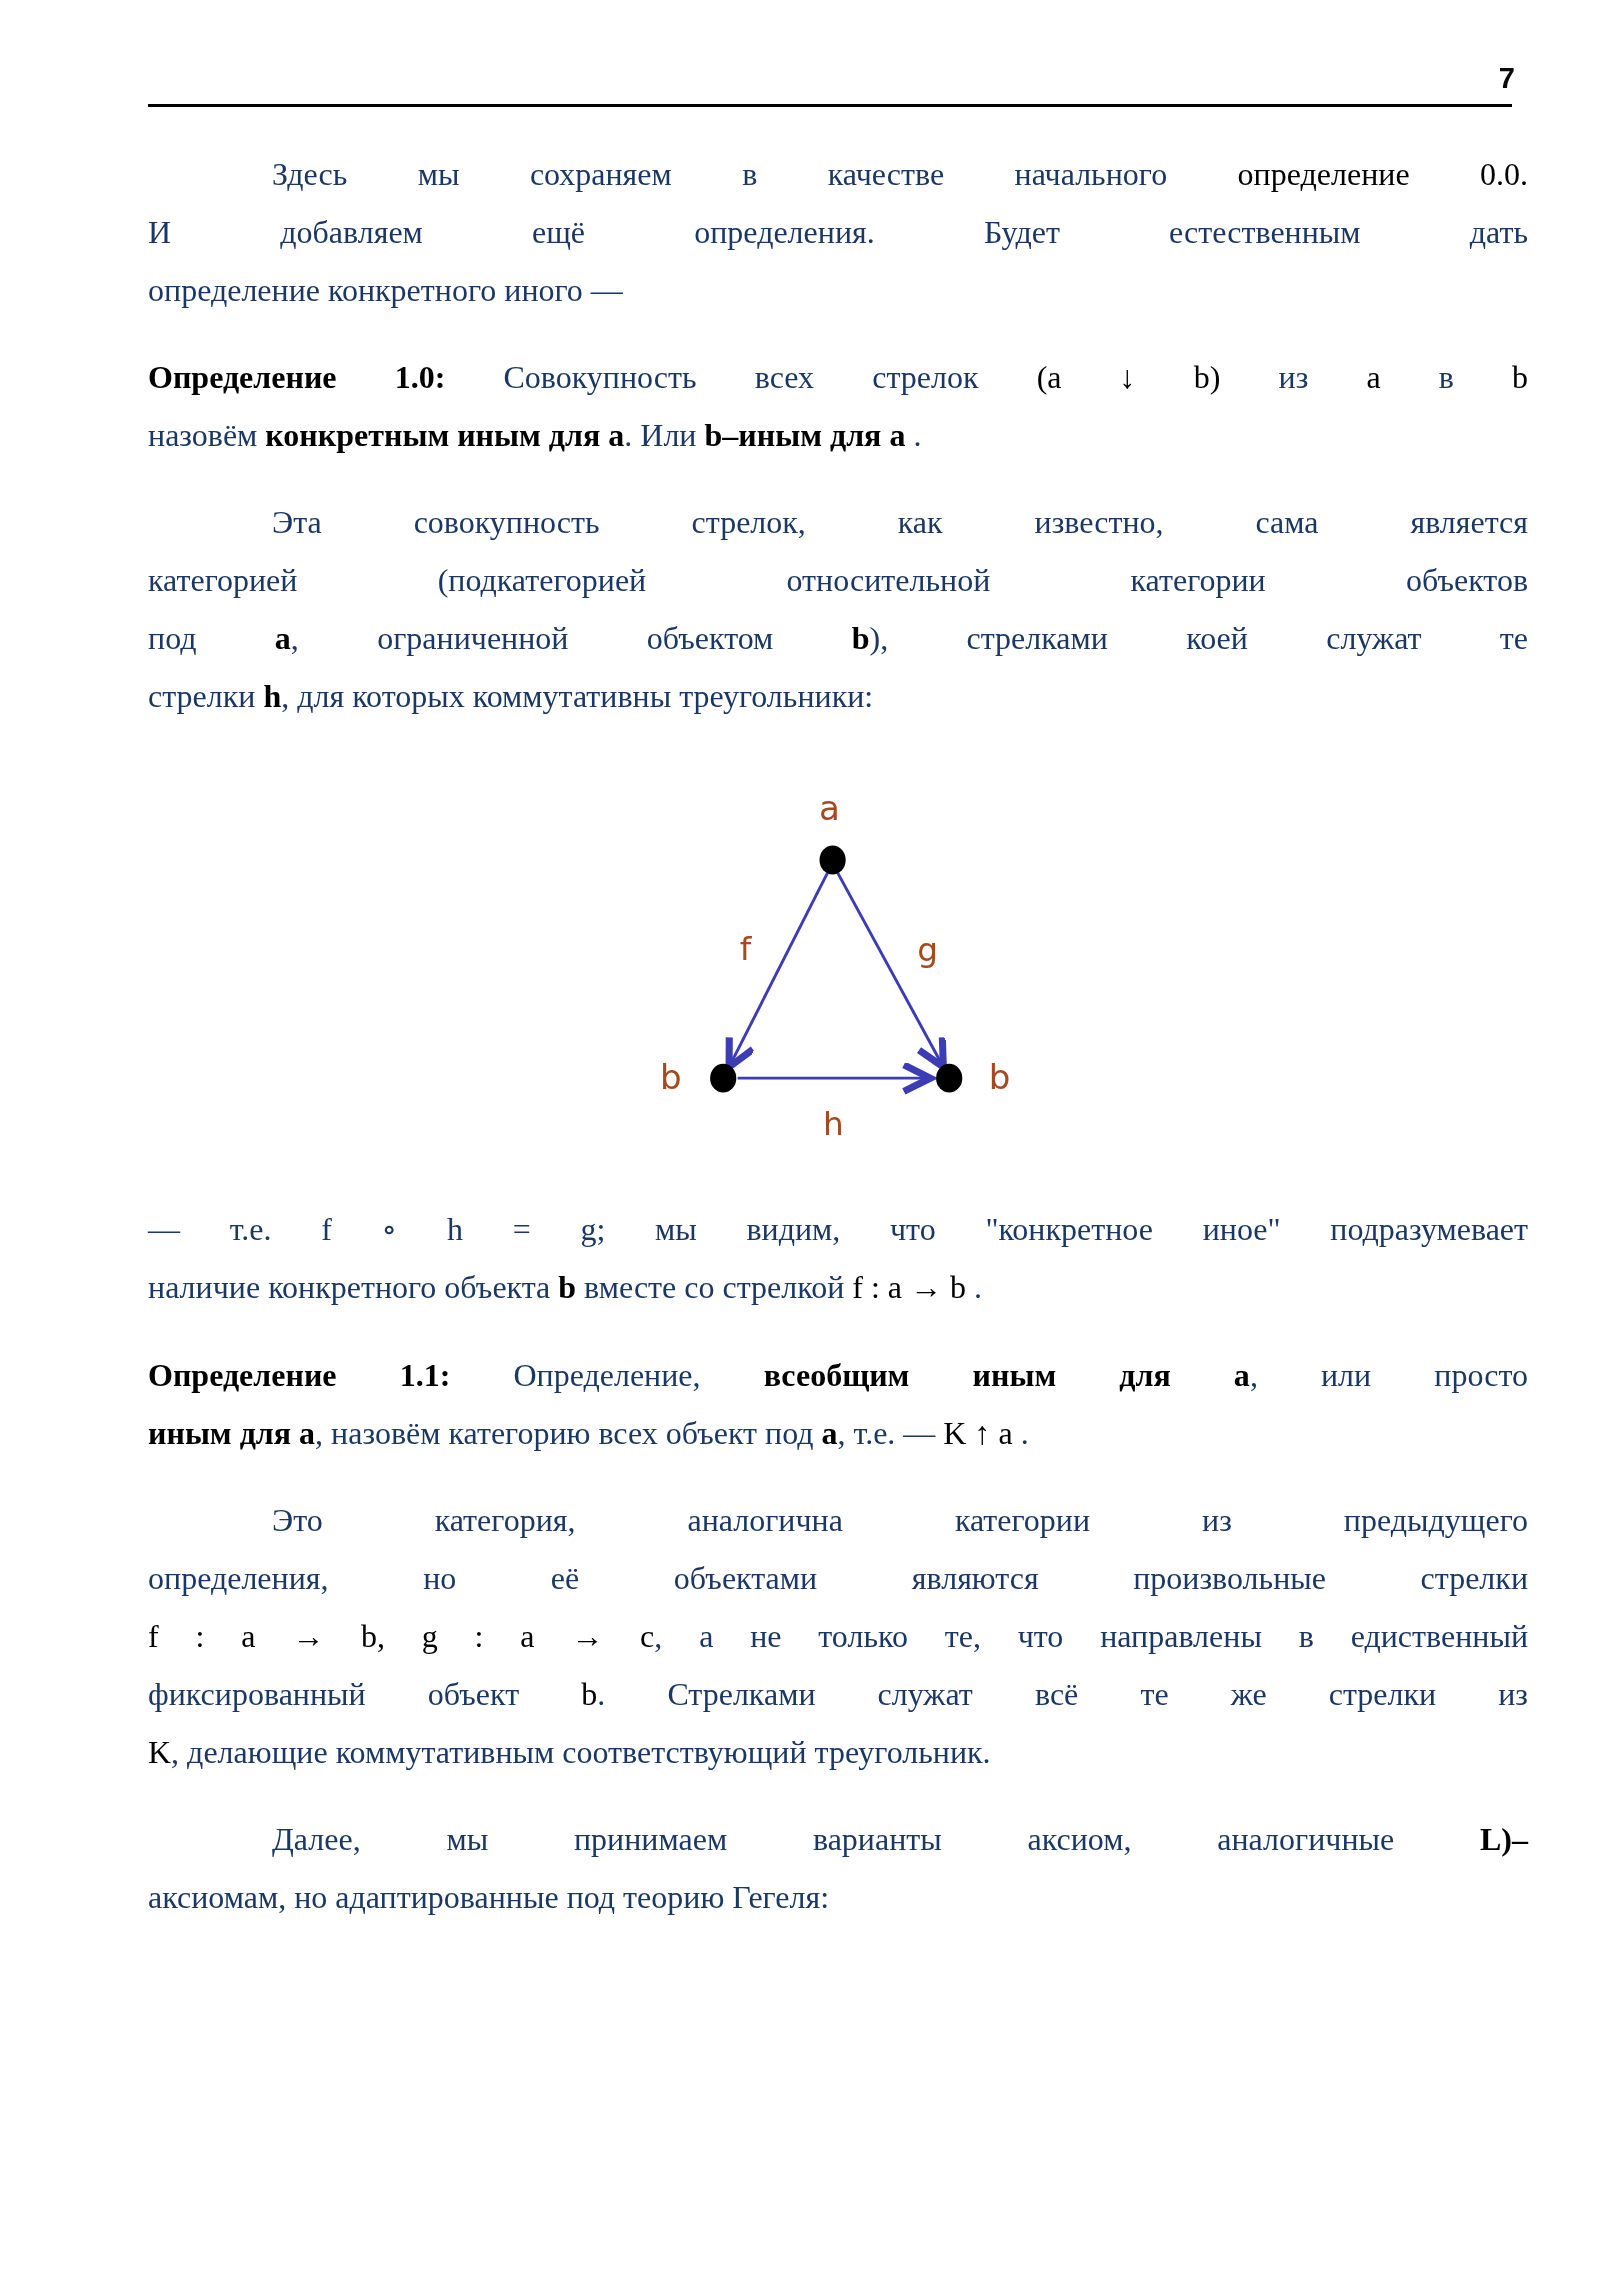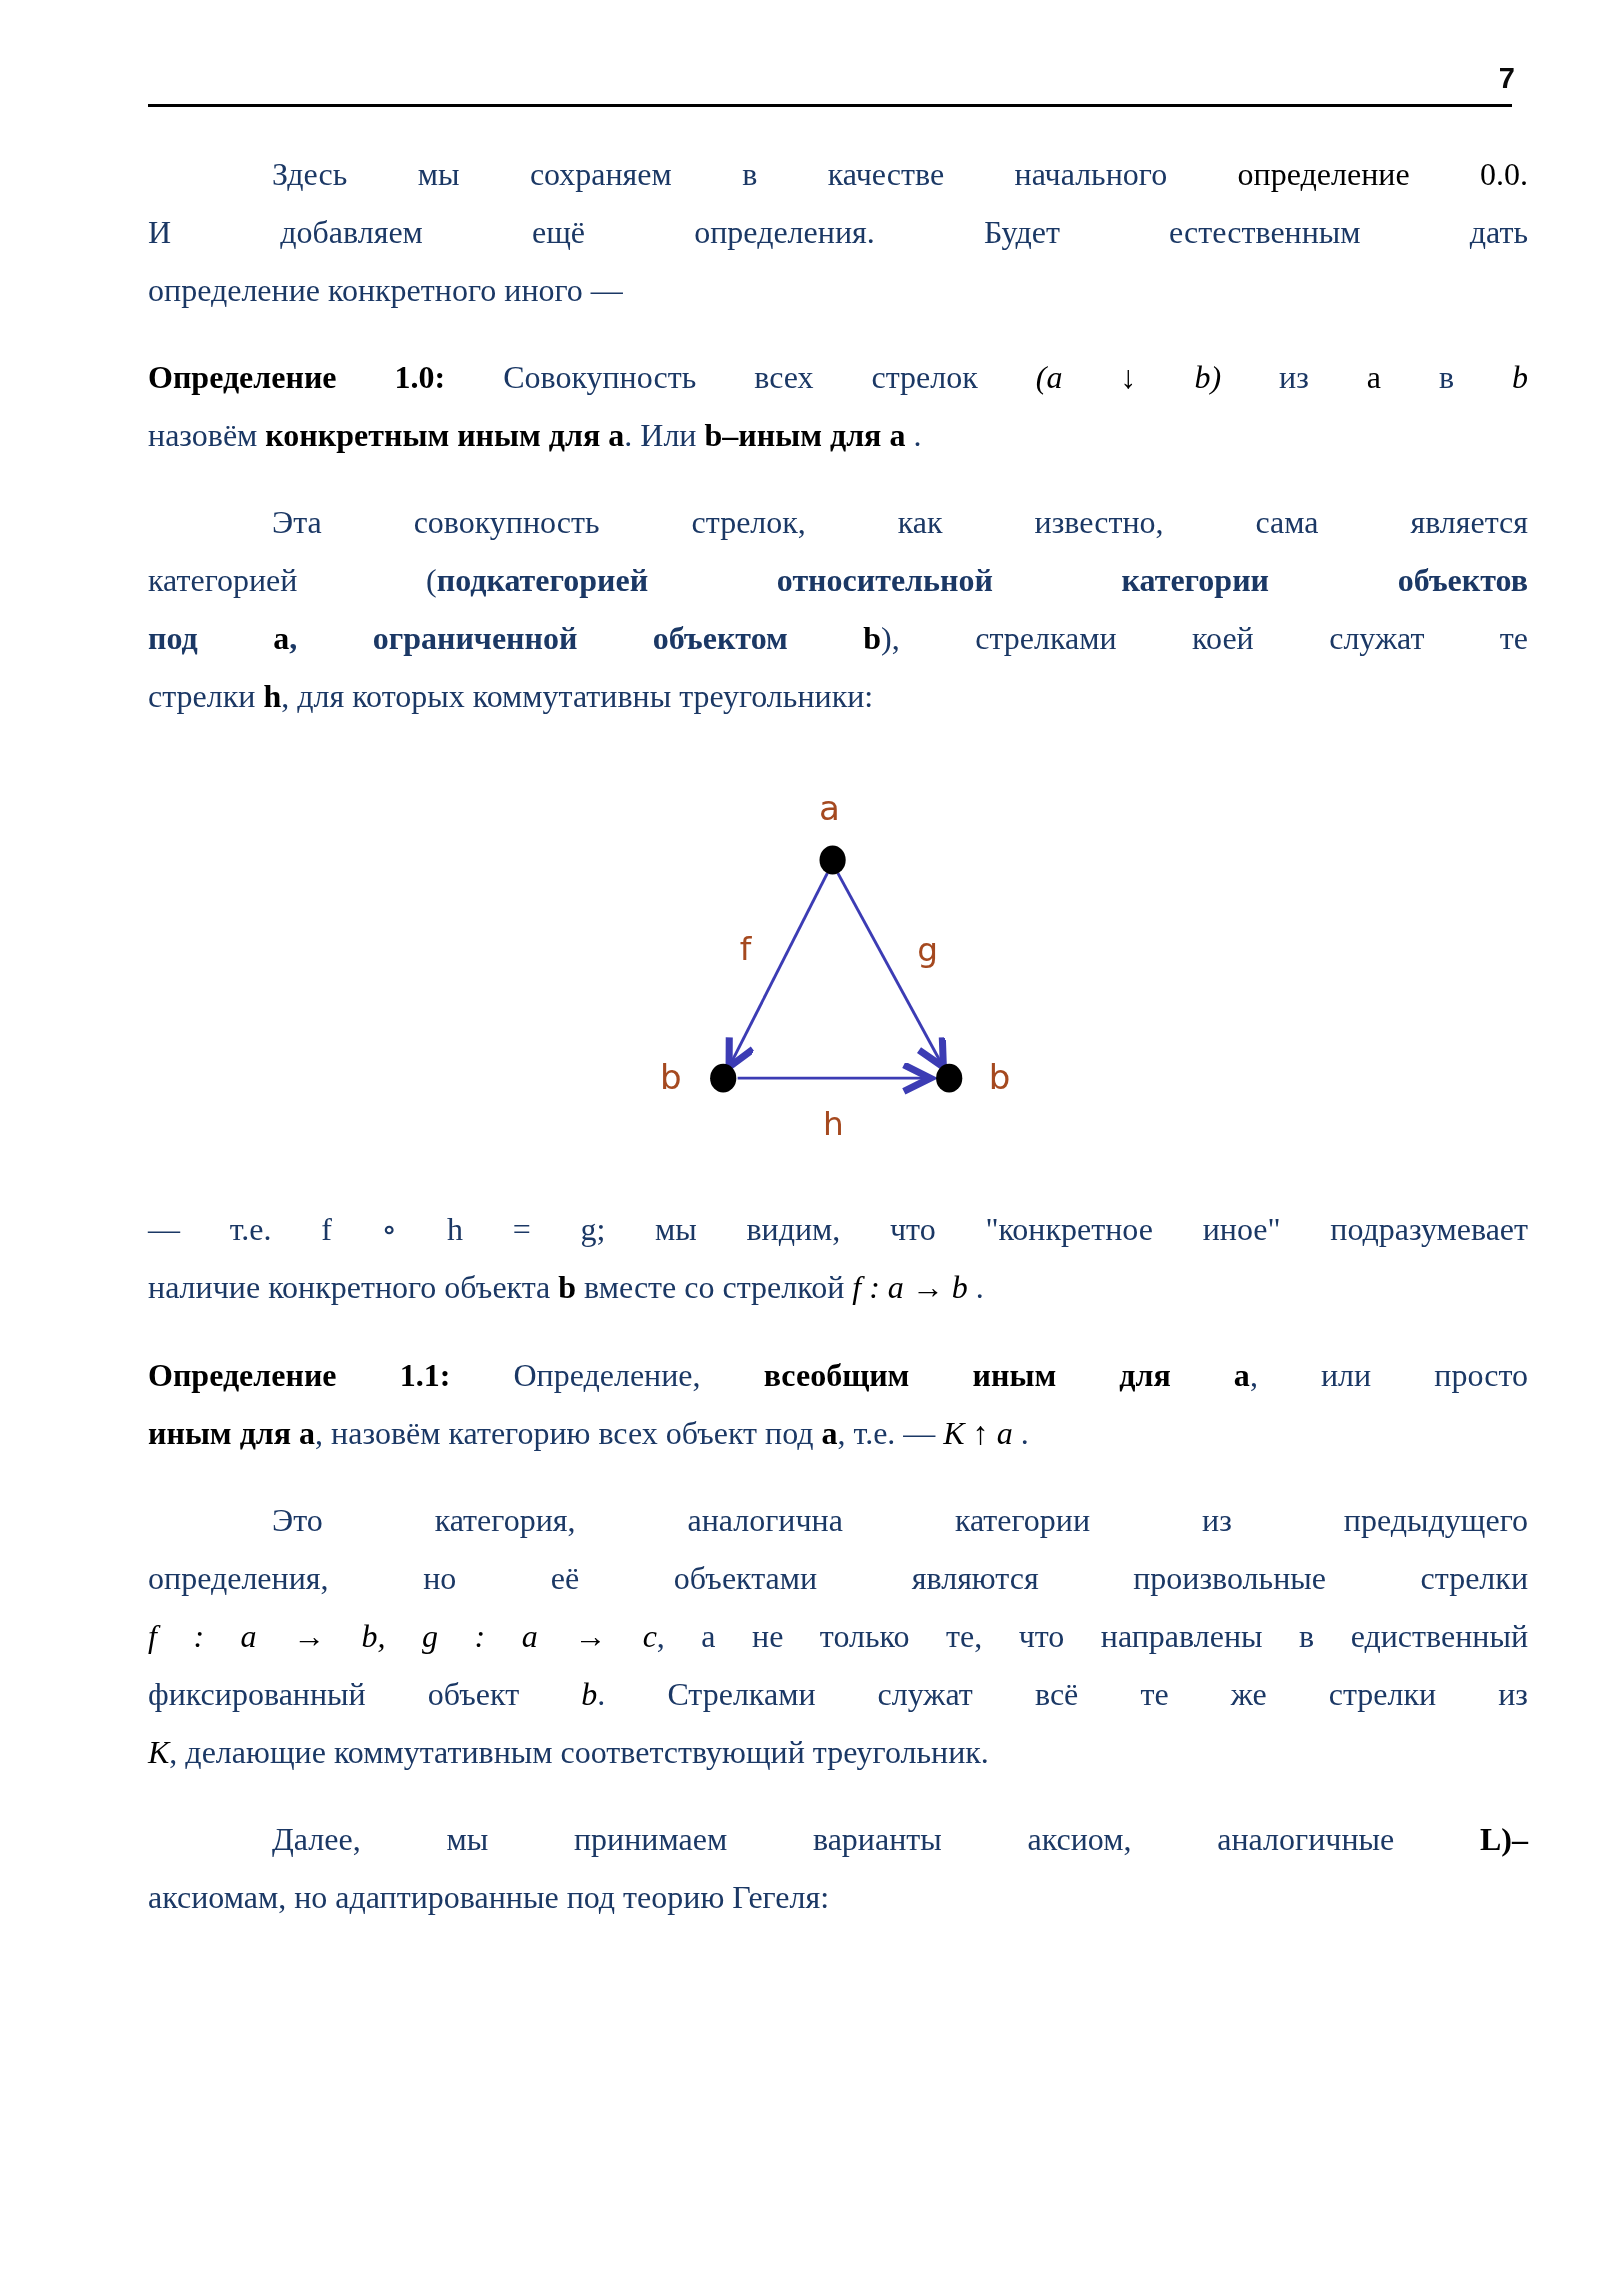--- a/index.html
+++ b/index.html
@@ -40,24 +40,24 @@
   .doc-body{margin-top:38px;font-size:32px;line-height:58px;color:var(--navy);}
   .para{margin:0 0 29.4px 0;}
   .line{
     text-align:justify;
     text-align-last:justify;
     -moz-text-align-last:justify;
   }
   .line.last{text-align-last:left;-moz-text-align-last:left;}
   .line.first-indent{text-indent:124px;}
   .s-t {color:var(--navy);}
-  .s-tb{color:var(--navy);font-weight:bold;}
+  .s-tb{color:var(--navy);font-weight:normal;}
   .s-k {color:var(--black);}
   .s-kb{color:var(--black);font-weight:bold;}
-  .s-m {color:var(--black);font-style:italic;}
+  .s-m {color:var(--black);}
   .s-mi{color:var(--navy);}
   
   .diagram-wrap{
     width:393px;
     height:380px;
     margin:59px auto 36px auto;
   }
   .diagram-wrap svg{display:block;width:393px;height:380px;}
   .diag-node-label,.diag-edge-label{
     font-family:"DejaVu Sans","Liberation Sans",sans-serif;

